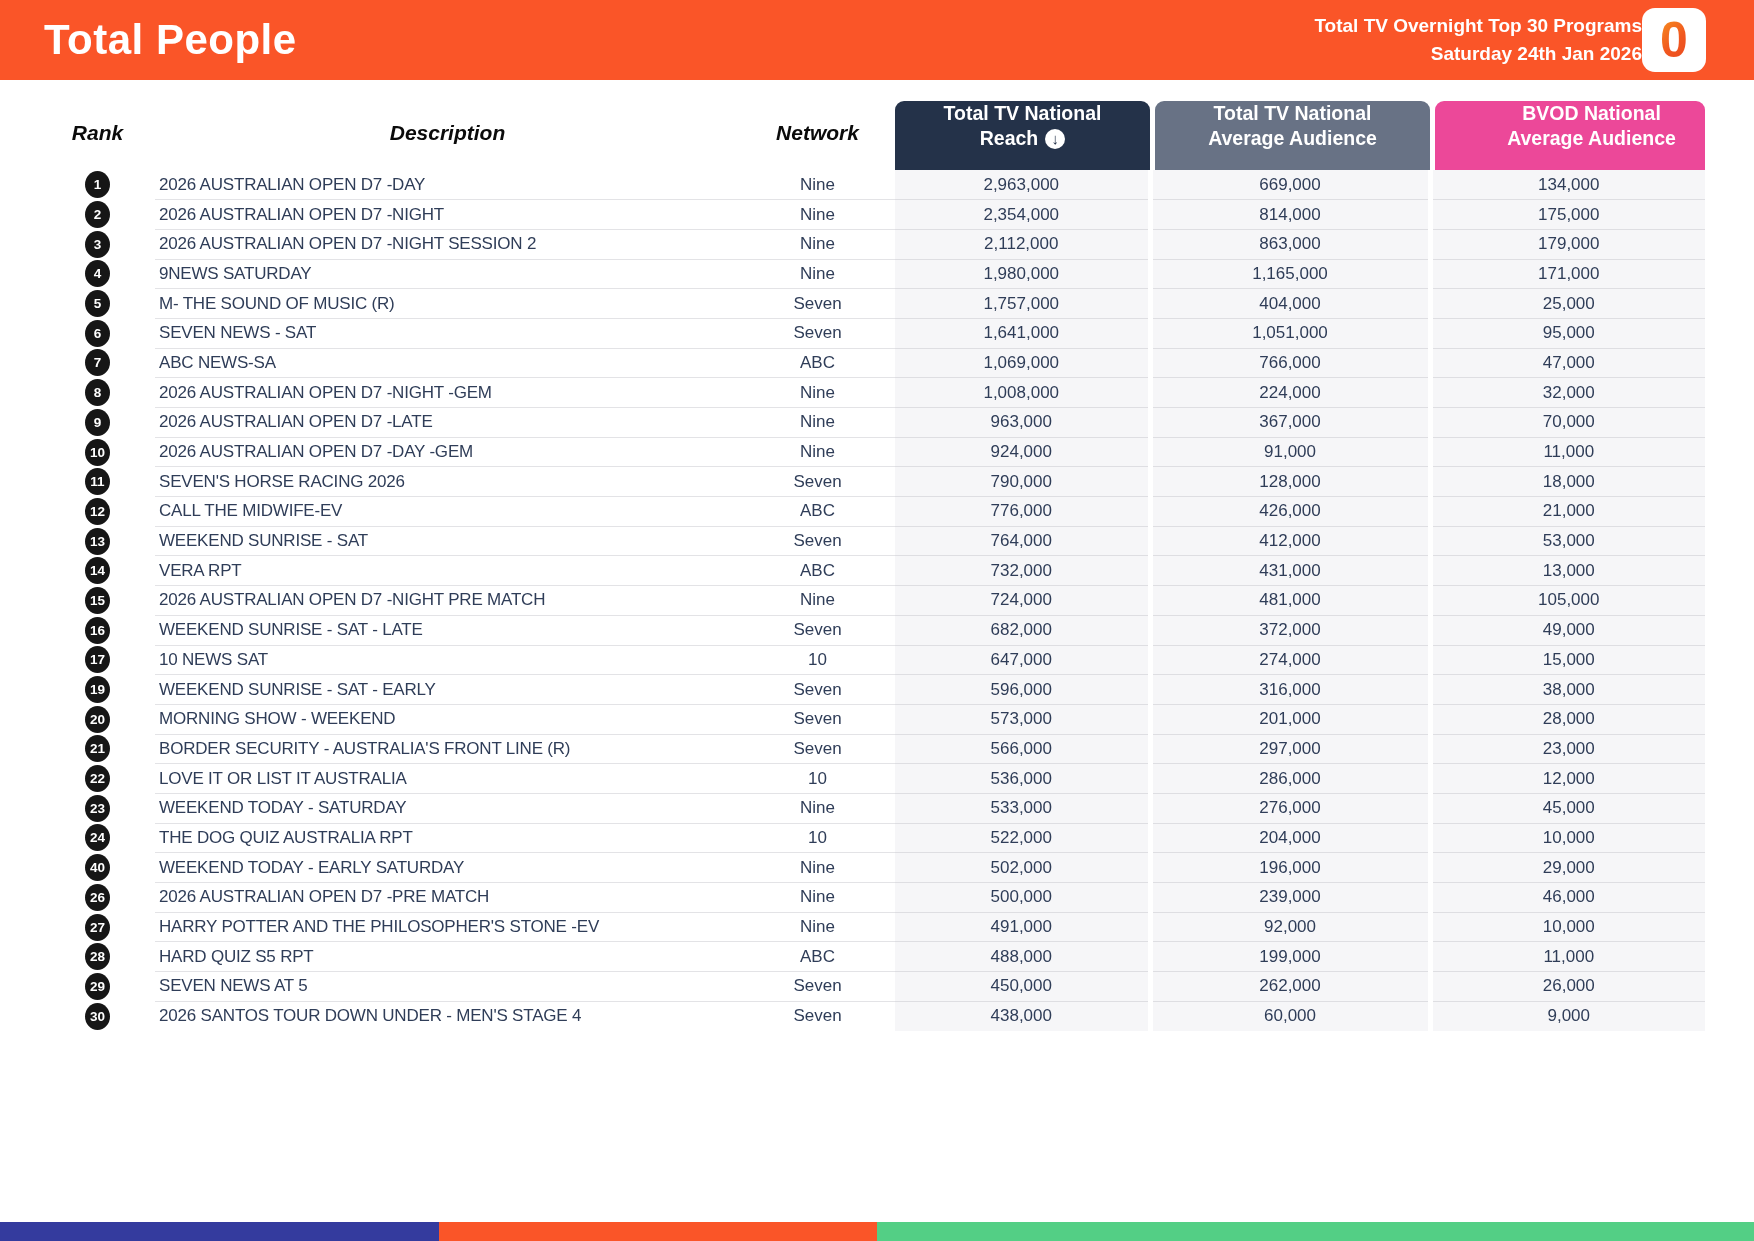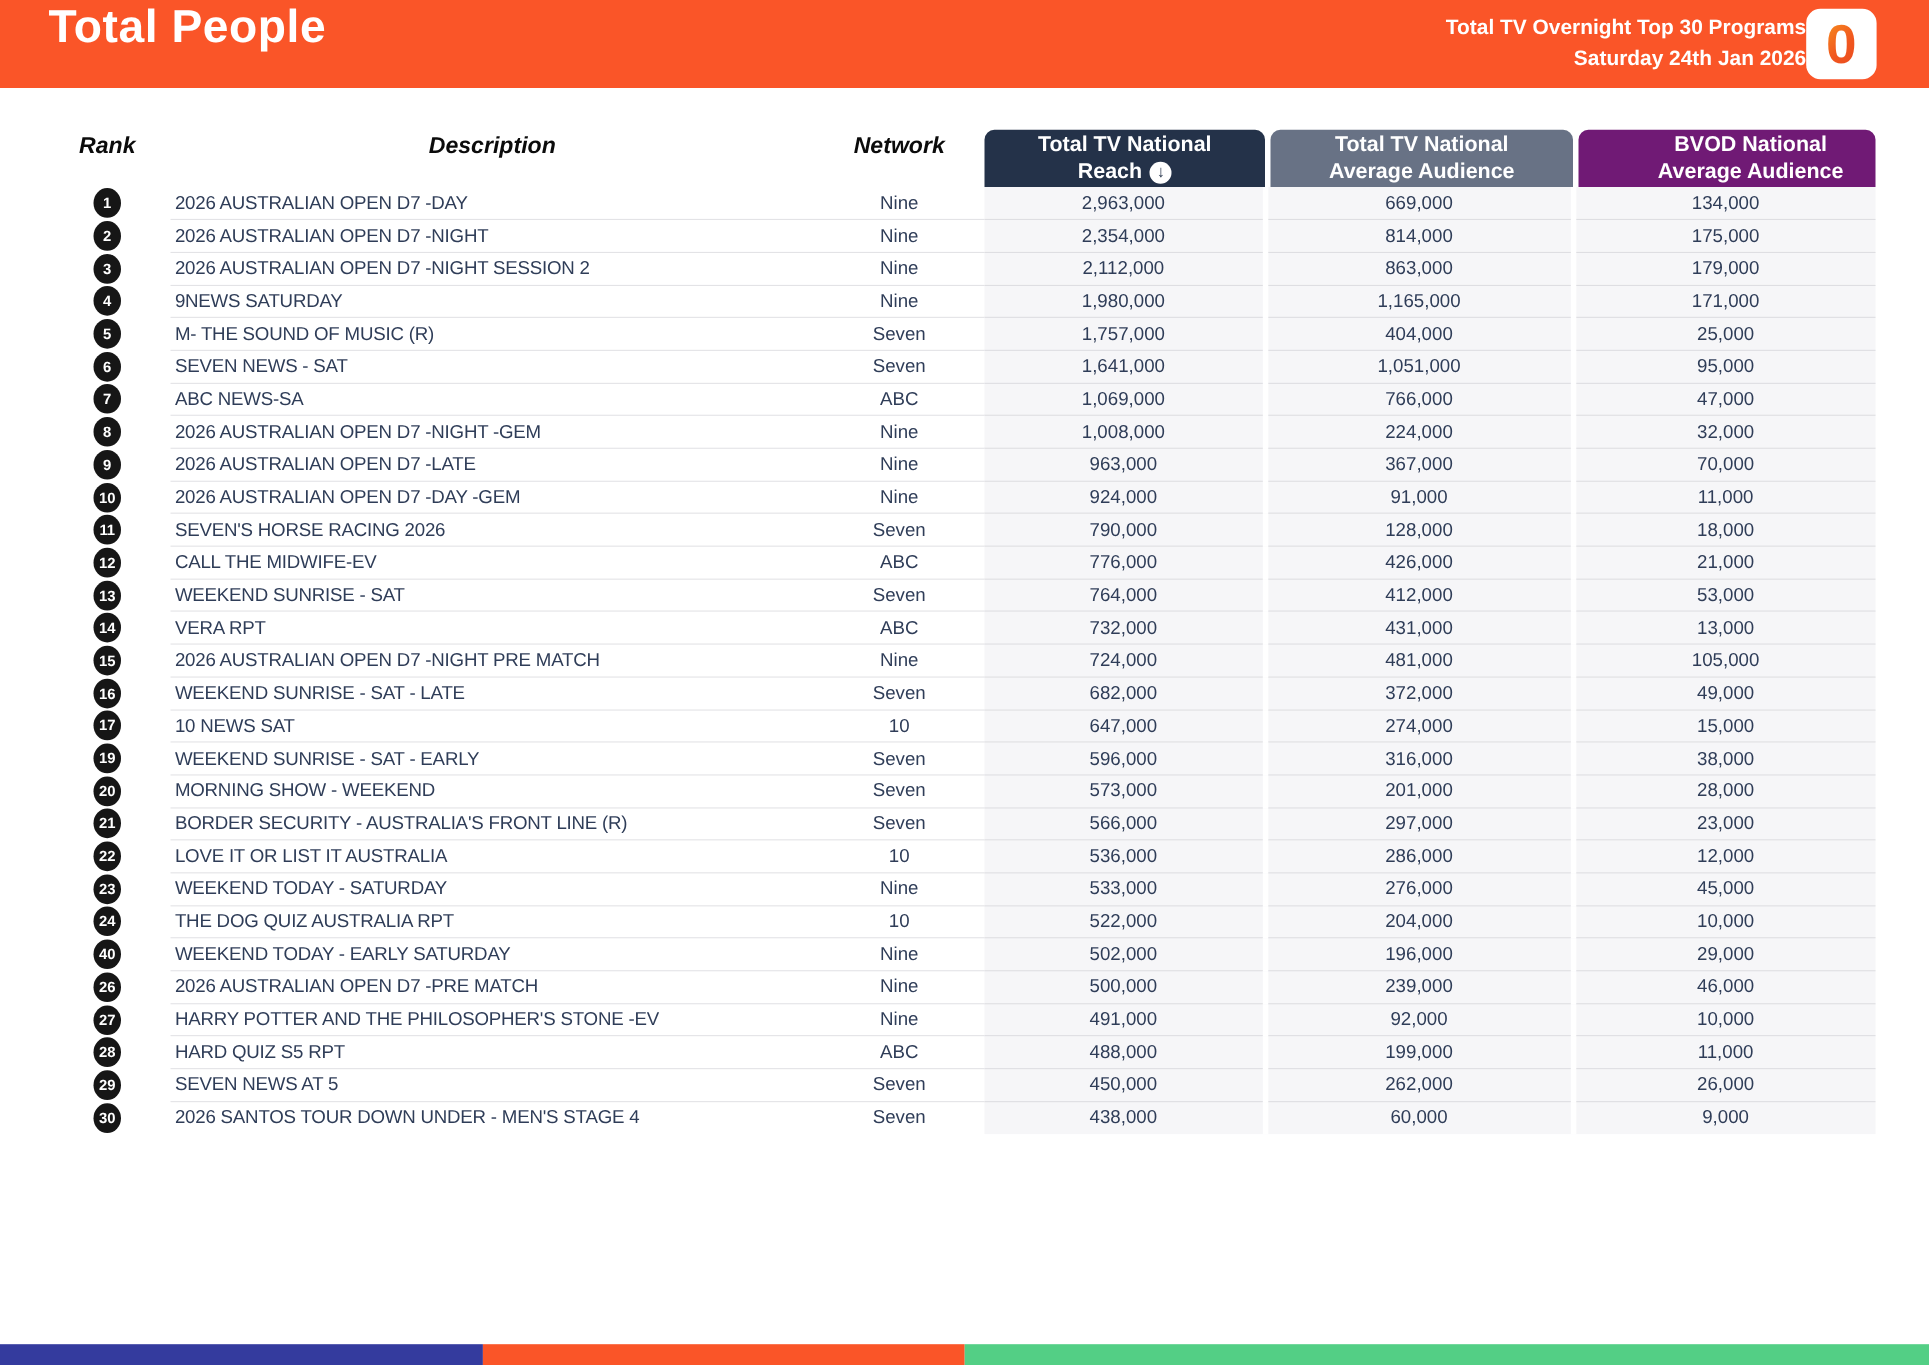--- a/index.html
+++ b/index.html
@@ -9,20 +9,21 @@
     background: #ffffff;
     position: relative;
     overflow: hidden;
   }
 
   
   .topbar {
     height: 80px;
     background: #FA5528;
     display: flex;
+    align-items: center;
     justify-content: space-between;
     padding: 0 48px 0 44px;
   }
   .page-title {
     color: #ffffff;
     font-size: 42px;
     font-weight: bold;
     letter-spacing: 0.5px;
   }
   .topbar-right { display: flex; align-items: center; }
@@ -67,36 +68,36 @@
   th.plain-th {
     color: #0b0b0b;
     font-size: 21px;
     font-weight: bold;
     text-align: center;
     font-style: italic;
   }
   th.rank-th { padding-left: 40px; }
   th.colored-th { vertical-align: bottom; }
   .hdr-box {
-    height: 52px;
+    height: 69px;
     border-radius: 9px 9px 0 0;
     color: #ffffff;
     font-weight: bold;
     font-size: 19.5px;
     line-height: 25px;
     display: flex;
     flex-direction: column;
     align-items: center;
-    justify-content: center;
+    justify-content: flex-start;
     cursor: pointer;
   }
   .hdr-box.gap-left { margin-left: 5px; }
   .hdr-reach { background: #243249; }
   .hdr-avg   { background: #687285; }
-  .hdr-bvod  { background: #701a75; padding-left: 43px; }
+  .hdr-bvod  { background: #ec4899; padding-left: 43px; }
   .sort-circle {
     display: inline-flex;
     align-items: center;
     justify-content: center;
     width: 20px; height: 20px;
     border-radius: 50%;
     background: #ffffff;
     color: #243249;
     font-size: 15px;
     font-weight: bold;

